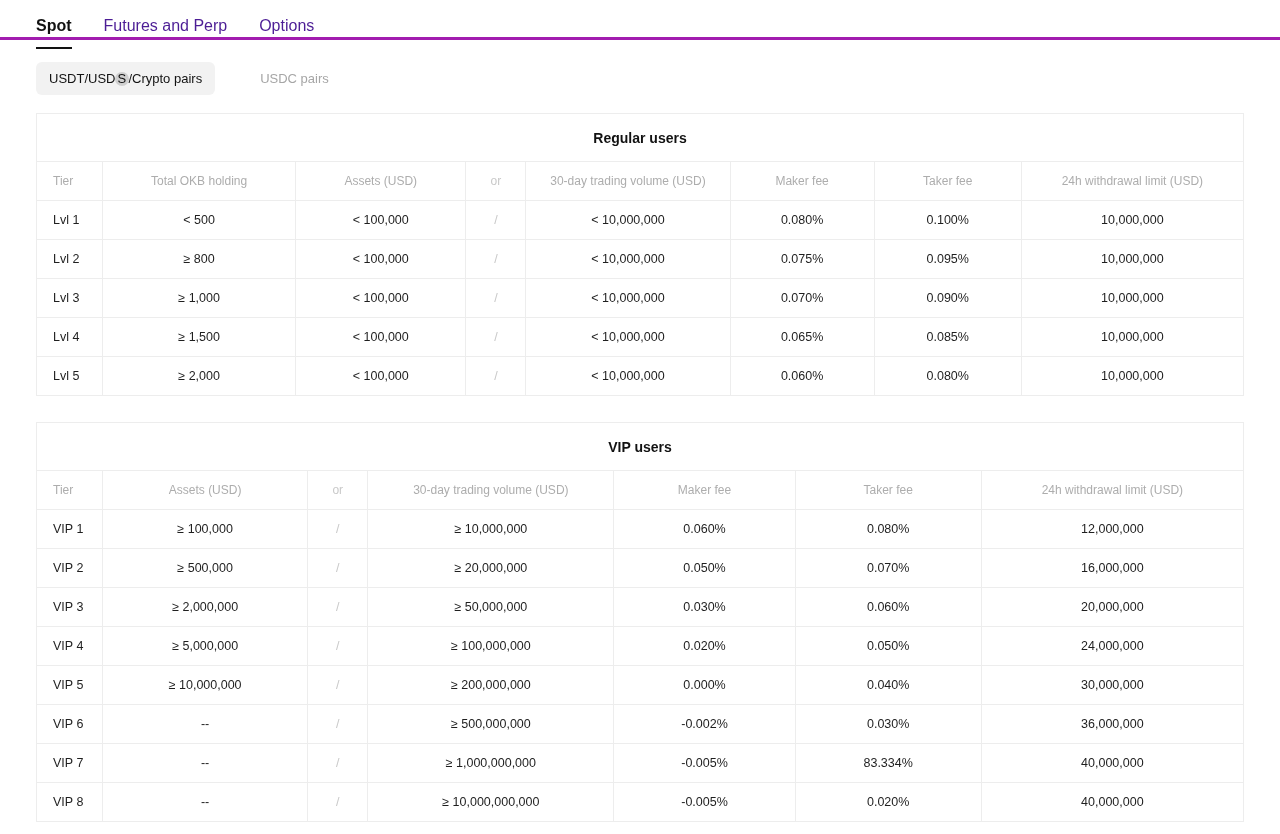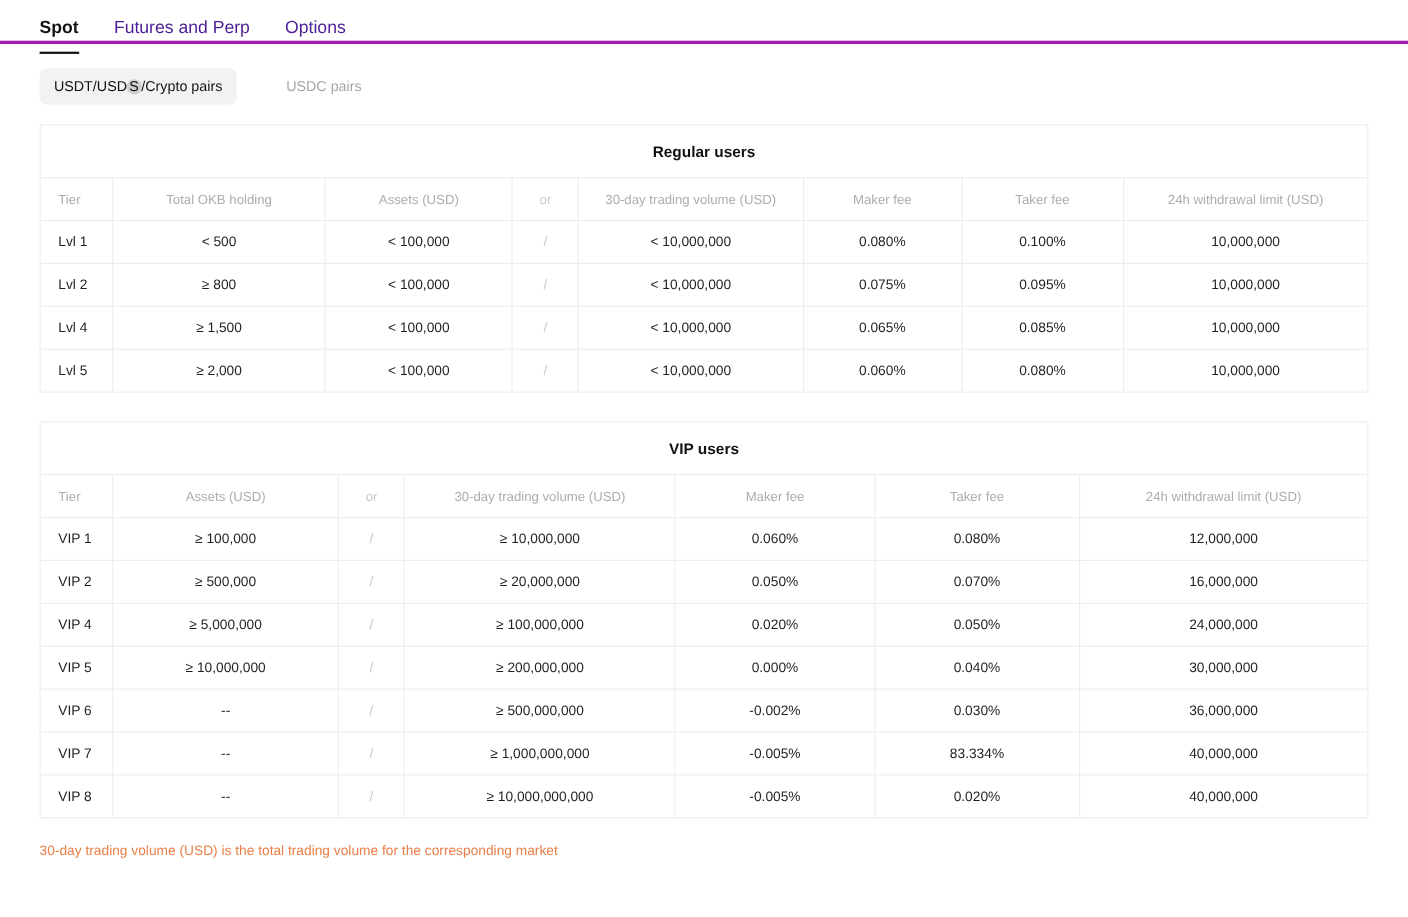--- a/index.html
+++ b/index.html
@@ -228,20 +228,30 @@
         <td class="tier">Lvl 2</td>
         <td>≥ 800</td>
         <td>&lt; 100,000</td>
         <td class="sep">/</td>
         <td>&lt; 10,000,000</td>
         <td>0.075%</td>
         <td>0.095%</td>
         <td>10,000,000</td>
       </tr>
       <tr>
+        <td class="tier">Lvl 3</td>
+        <td>≥ 1,000</td>
+        <td>&lt; 100,000</td>
+        <td class="sep">/</td>
+        <td>&lt; 10,000,000</td>
+        <td>0.070%</td>
+        <td>0.090%</td>
+        <td>10,000,000</td>
+      </tr>
+      <tr>
         <td class="tier">Lvl 4</td>
         <td>≥ 1,500</td>
         <td>&lt; 100,000</td>
         <td class="sep">/</td>
         <td>&lt; 10,000,000</td>
         <td>0.065%</td>
         <td>0.085%</td>
         <td>10,000,000</td>
       </tr>
       <tr>
@@ -292,20 +302,29 @@
       <tr>
         <td class="tier">VIP 2</td>
         <td>≥ 500,000</td>
         <td class="sep">/</td>
         <td>≥ 20,000,000</td>
         <td>0.050%</td>
         <td>0.070%</td>
         <td>16,000,000</td>
       </tr>
       <tr>
+        <td class="tier">VIP 3</td>
+        <td>≥ 2,000,000</td>
+        <td class="sep">/</td>
+        <td>≥ 50,000,000</td>
+        <td>0.030%</td>
+        <td>0.060%</td>
+        <td>20,000,000</td>
+      </tr>
+      <tr>
         <td class="tier">VIP 4</td>
         <td>≥ 5,000,000</td>
         <td class="sep">/</td>
         <td>≥ 100,000,000</td>
         <td>0.020%</td>
         <td>0.050%</td>
         <td>24,000,000</td>
       </tr>
       <tr>
         <td class="tier">VIP 5</td>

